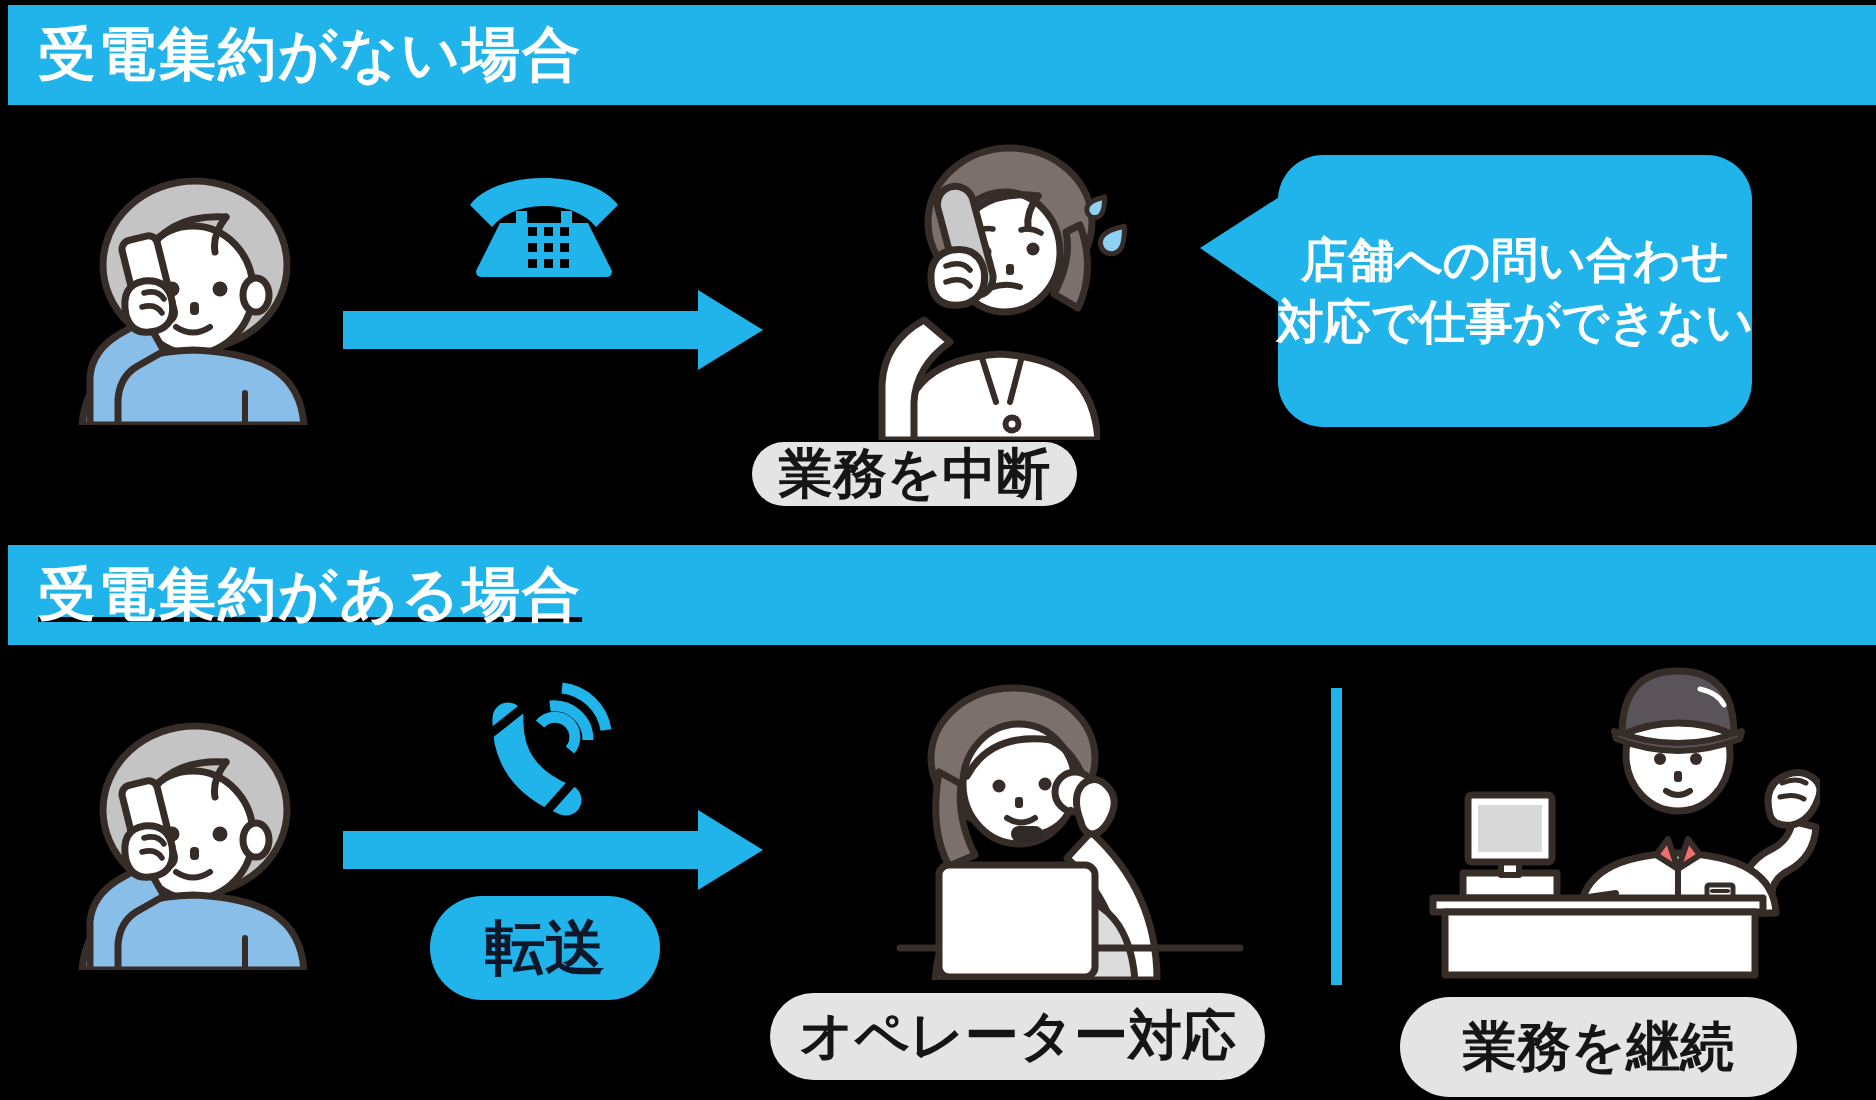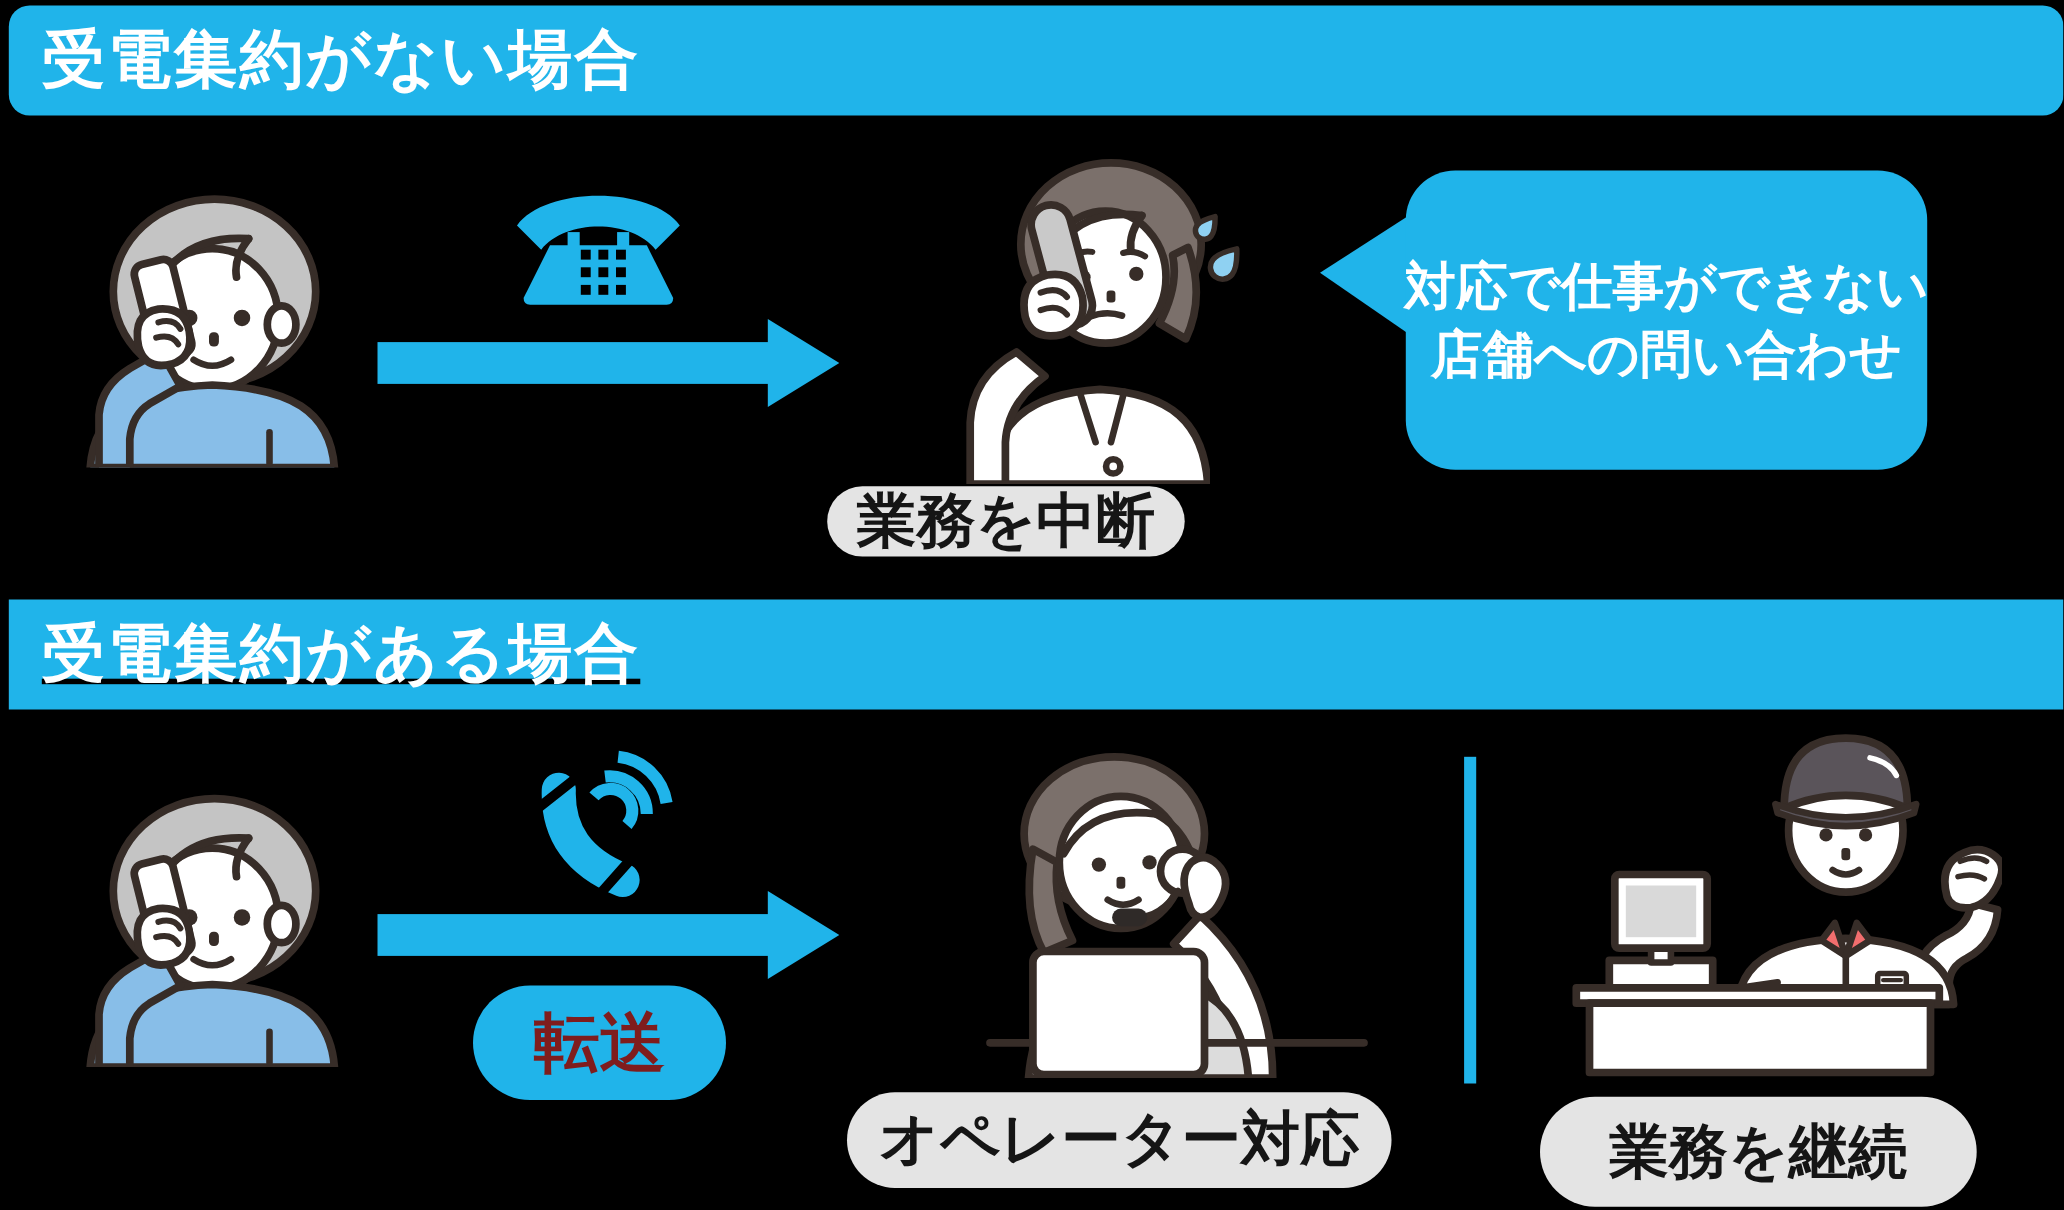--- a/index.html
+++ b/index.html
@@ -15,37 +15,37 @@
   .banner span{
     color:#FFFFFF;font-size:58px;font-weight:bold;letter-spacing:2px;white-space:nowrap;
   }
   .pill-gray{
     background:#E4E4E4;border-radius:50px;display:flex;align-items:center;justify-content:center;
   }
   .pill-gray span{color:#151515;font-size:54px;font-weight:bold;white-space:nowrap;}
   .pill-blue{
     background:#20B4EA;border-radius:60px;display:flex;align-items:center;justify-content:center;
   }
-  .pill-blue span{color:#7f1d1d;font-size:60px;font-weight:bold;white-space:nowrap;}
+  .pill-blue span{color:#0f172a;font-size:60px;font-weight:bold;white-space:nowrap;}
   .bubble{
     left:1278px;top:155px;width:474px;height:272px;background:#20B4EA;border-radius:45px;
     display:flex;flex-direction:column;align-items:center;justify-content:center;
   }
   .bubble span{color:#FFFFFF;font-size:47px;font-weight:bold;line-height:62px;white-space:nowrap;}
   .divider{left:1331px;top:688px;width:11px;height:297px;background:#20B4EA;}
   svg{display:block;}
 </style>
 </head>
 <body>
 
 <div class="canvas">
 
   <div>
 
-    <div class="abs banner" style="top:5px;border-radius:19px;">
+    <div class="abs banner" style="top:5px;">
       <span>受電集約がない場合</span>
     </div>
 
     <svg class="abs" style="left:60px;top:155px;" width="270" height="270" viewBox="0 0 270 270">
       <g stroke="#372D28" stroke-linecap="round" stroke-linejoin="round">
         <ellipse cx="135" cy="110" rx="92" ry="84" fill="#C4C4C4" stroke-width="7"></ellipse>
         <ellipse cx="133" cy="135" rx="60" ry="64" fill="#FFFFFF" stroke-width="7"></ellipse>
         <path d="M80,112 Q102,58 166,62" fill="none" stroke-width="7"></path>
         <path d="M166,62 Q152,80 155,97" fill="none" stroke-width="7"></path>
         <ellipse cx="196" cy="140" rx="13" ry="17" fill="#FFFFFF" stroke-width="7"></ellipse>
@@ -120,22 +120,22 @@
           <path d="M34,30 Q45,43 45,51 A11,11 0 1 1 23,51 Q23,43 34,30 Z"></path>
         </g>
       </g>
     </svg>
 
     <svg class="abs" style="left:1198px;top:188px;" width="92" height="124" viewBox="0 0 92 124">
       <polygon points="92,2 92,122 2,60" fill="#20B4EA"></polygon>
     </svg>
 
     <div class="abs bubble">
+      <span>店舗への問い合わせ</span>
       <span>対応で仕事ができない</span>
-      <span>店舗への問い合わせ</span>
     </div>
 
     <div class="abs pill-gray" style="left:752px;top:442px;width:325px;height:64px;">
       <span>業務を中断</span>
     </div>
   </div>
 
   <div>
 
     <div class="abs banner" style="top:545px;text-decoration:underline;">

